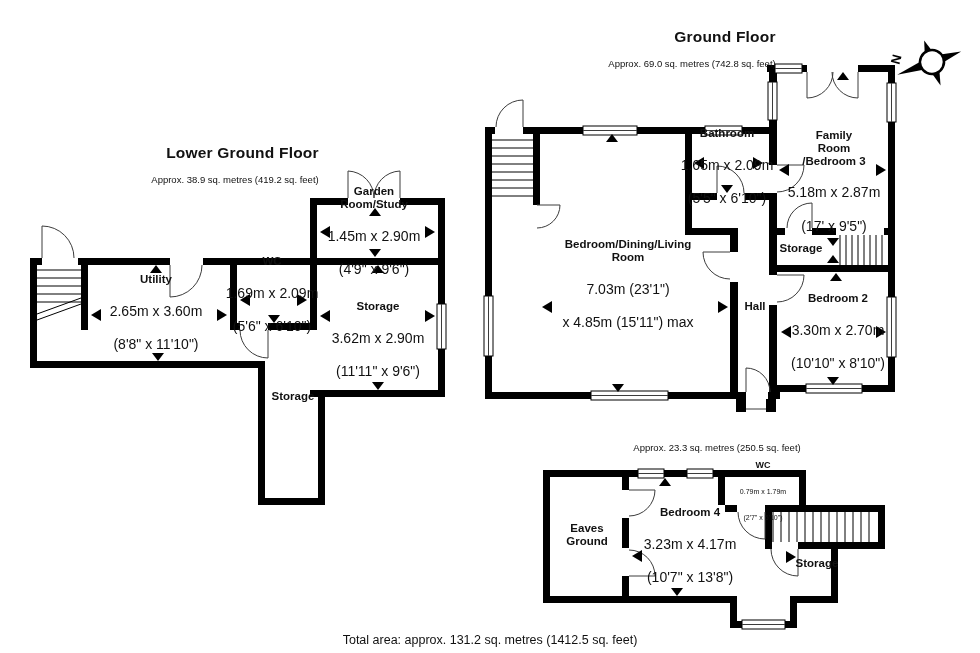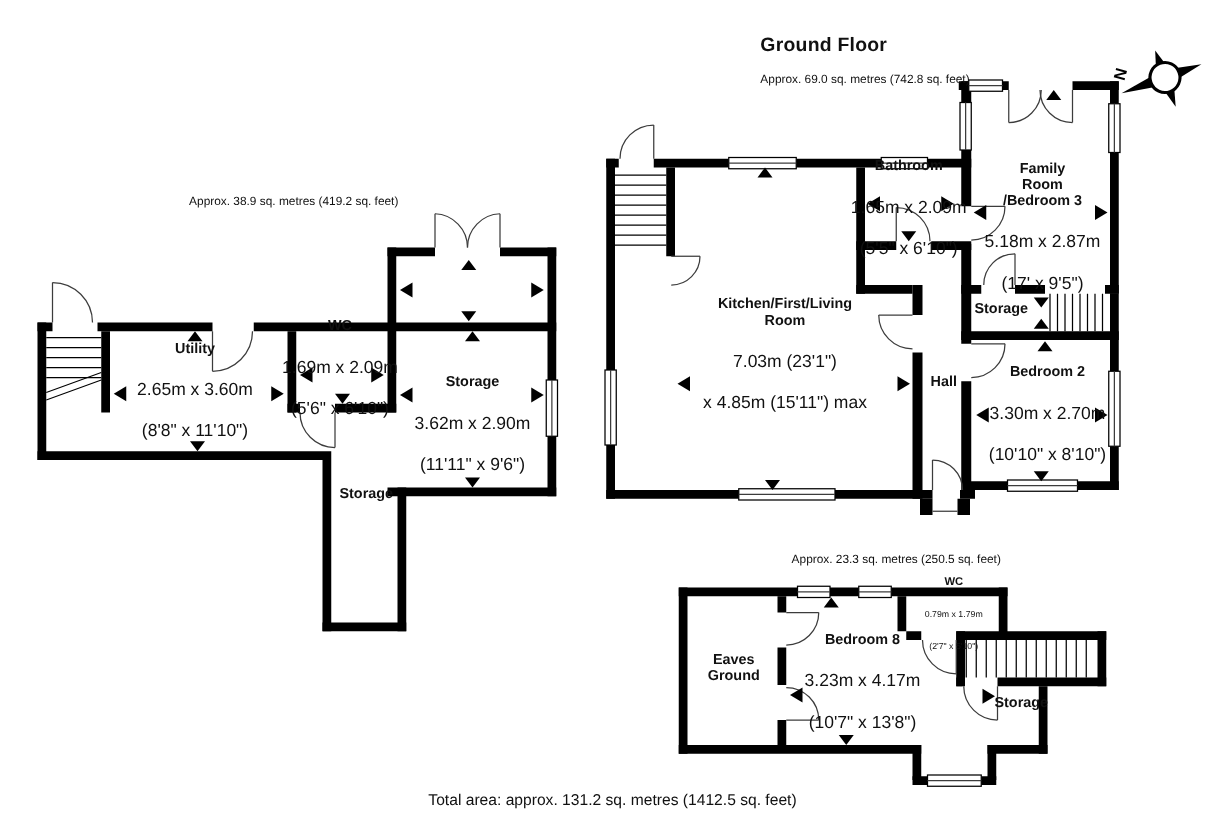--- a/index.html
+++ b/index.html
@@ -4,21 +4,21 @@
 <style>
   html,body{margin:0;padding:0;background:#fff;}
   .canvas{position:relative;width:980px;height:653px;background:#ffffff;overflow:hidden;
           font-family:"Liberation Sans",sans-serif;color:#111;}
   .canvas svg{position:absolute;left:0;top:0;}
   .wall{fill:#000;}
   .win{fill:#fff;stroke:#000;stroke-width:1;}
   .thin{stroke:#3c3c3c;stroke-width:1;fill:none;}
   .tread{stroke:#000;stroke-width:1;fill:none;}
   .arr{fill:#000;}
-  .title-block{position:absolute;transform:translate(-50%,0);text-align:left;white-space:nowrap;}
+  .title-block{position:absolute;transform:translate(-50%,0);text-align:right;white-space:nowrap;}
   .ft{font-weight:bold;font-size:15.5px;letter-spacing:.2px;}
   .fs{font-size:9.5px;margin-top:12px;}
   .room-label{position:absolute;transform:translate(-50%,-50%);text-align:center;
               line-height:1.12;white-space:pre-line;}
   .rn{font-weight:bold;font-size:11.5px;}
   .rd{font-size:14px;}
   .room-label.small .rn{font-size:9px;}
   .room-label.small .rd{font-size:7px;}
   .footer{position:absolute;left:490px;top:633px;transform:translate(-50%,0);
           font-size:12.5px;white-space:nowrap;}
@@ -320,51 +320,58 @@
       <polygon fill="#000" points="31,0 7,-5 7,5"></polygon>
       <polygon fill="#000" points="0,-23 -5,-7 5,-7"></polygon>
       <polygon fill="#000" points="0,25 -5,7 5,7"></polygon>
       <circle r="12" fill="#fff" stroke="#000" stroke-width="2.5"></circle>
     </g>
     <text x="894" y="66" transform="rotate(-75 896 62)" font-size="13" font-weight="bold" font-family="Liberation Sans, sans-serif" fill="#000">N</text>
   </g>
 </svg>
 
   <div class="title-block" style="left:235px;top:144px">
+    <div class="ft">Lower Ground Floor</div>
     <div class="fs">Approx. 38.9 sq. metres (419.2 sq. feet)</div>
   </div>
   <div class="title-block" style="left:692px;top:28px">
     <div class="ft">Ground Floor</div>
     <div class="fs">Approx. 69.0 sq. metres (742.8 sq. feet)</div>
   </div>
   <div class="title-block" style="left:717px;top:430px">
     <div class="fs">Approx. 23.3 sq. metres (250.5 sq. feet)</div>
   </div>
 
+  <div class="room-label" style="left:374px;top:231px">
+    <div class="rn">Garden
+Room/Study</div>
+    <div class="rd">1.45m x 2.90m</div>
+    <div class="rd">(4'9" x 9'6")</div>
+  </div>
   <div class="room-label" style="left:272px;top:295px">
     <div class="rn">WC</div>
     <div class="rd">1.69m x 2.09m</div>
     <div class="rd">(5'6" x 6'10")</div>
   </div>
   <div class="room-label" style="left:156px;top:313px">
     <div class="rn">Utility</div>
     <div class="rd">2.65m x 3.60m</div>
     <div class="rd">(8'8" x 11'10")</div>
   </div>
   <div class="room-label" style="left:378px;top:340px">
     <div class="rn">Storage</div>
     <div class="rd">3.62m x 2.90m</div>
     <div class="rd">(11'11" x 9'6")</div>
   </div>
   <div class="room-label" style="left:293px;top:396px">
     <div class="rn">Storage</div>
   </div>
 
   <div class="room-label" style="left:628px;top:284px">
-    <div class="rn">Kitchen/First/Living
+    <div class="rn">Bedroom/Dining/Living
 Room</div>
     <div class="rd">7.03m (23'1")</div>
     <div class="rd">x 4.85m (15'11") max</div>
   </div>
   <div class="room-label" style="left:727px;top:167px">
     <div class="rn">Bathroom</div>
     <div class="rd">1.65m x 2.09m</div>
     <div class="rd">(5'5" x 6'10")</div>
   </div>
   <div class="room-label" style="left:834px;top:182px">
@@ -384,21 +391,21 @@
     <div class="rn">Bedroom 2</div>
     <div class="rd">3.30m x 2.70m</div>
     <div class="rd">(10'10" x 8'10")</div>
   </div>
 
   <div class="room-label" style="left:587px;top:535px">
     <div class="rn">Eaves
 Ground</div>
   </div>
   <div class="room-label" style="left:690px;top:546px">
-    <div class="rn">Bedroom 8</div>
+    <div class="rn">Bedroom 4</div>
     <div class="rd">3.23m x 4.17m</div>
     <div class="rd">(10'7" x 13'8")</div>
   </div>
   <div class="room-label small" style="left:763px;top:491px">
     <div class="rn">WC</div>
     <div class="rd">0.79m x 1.79m</div>
     <div class="rd">(2'7" x 5'10")</div>
   </div>
   <div class="room-label" style="left:817px;top:563px">
     <div class="rn">Storage</div>

